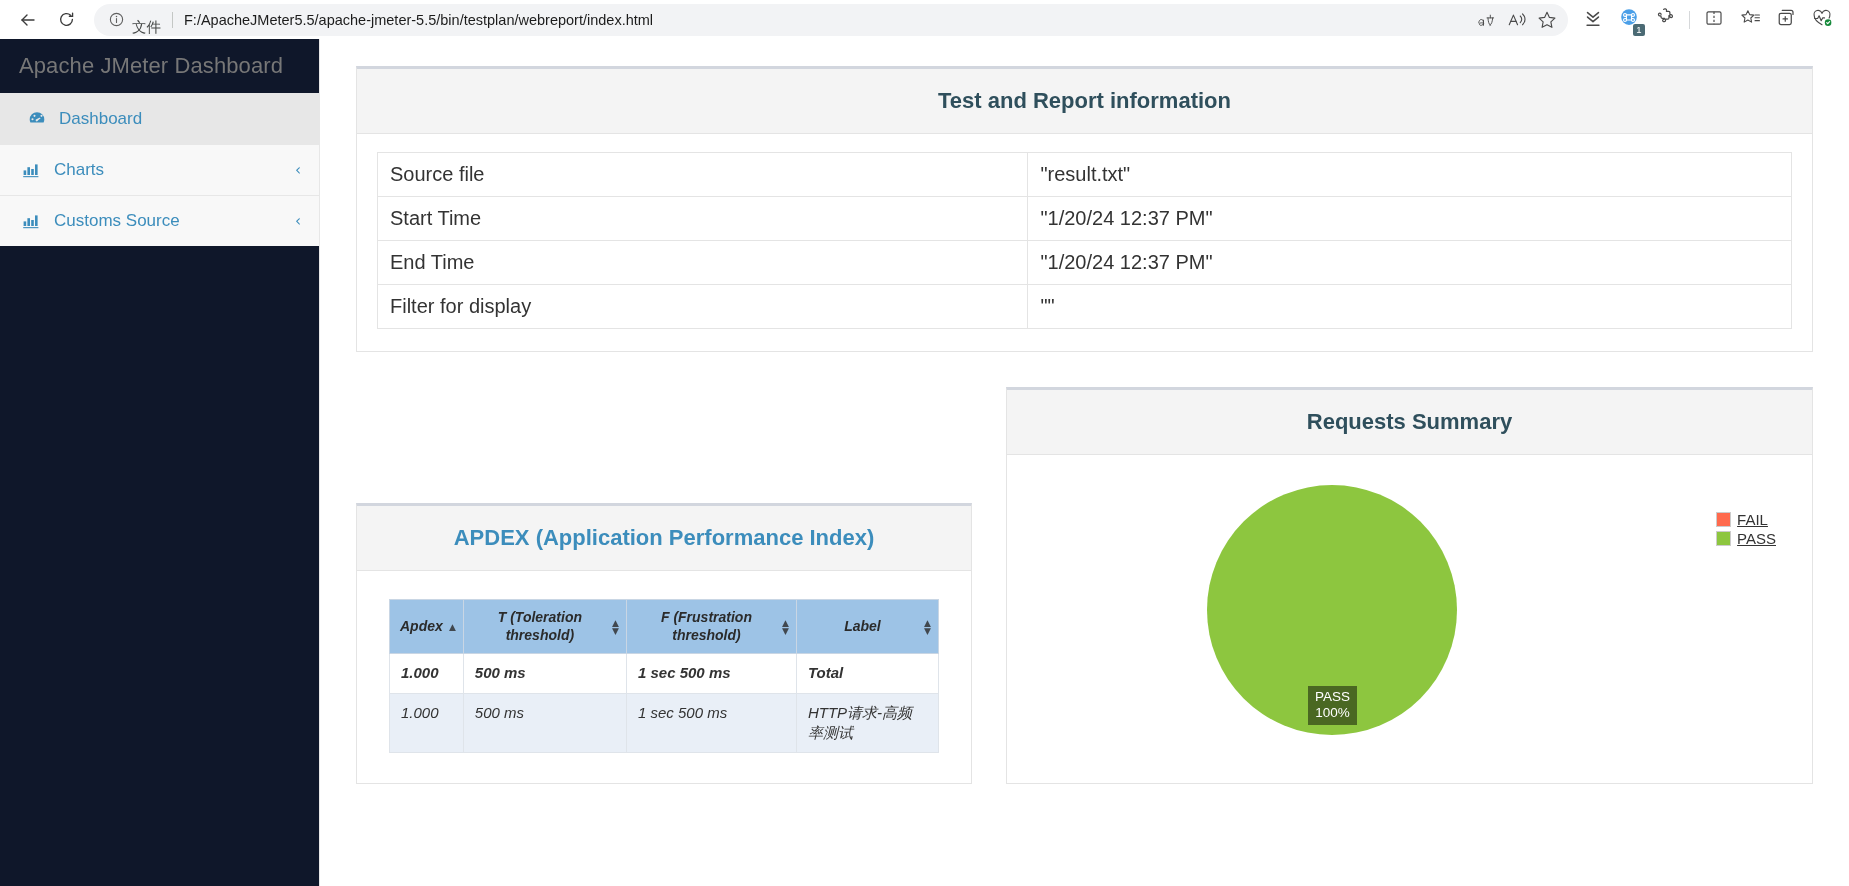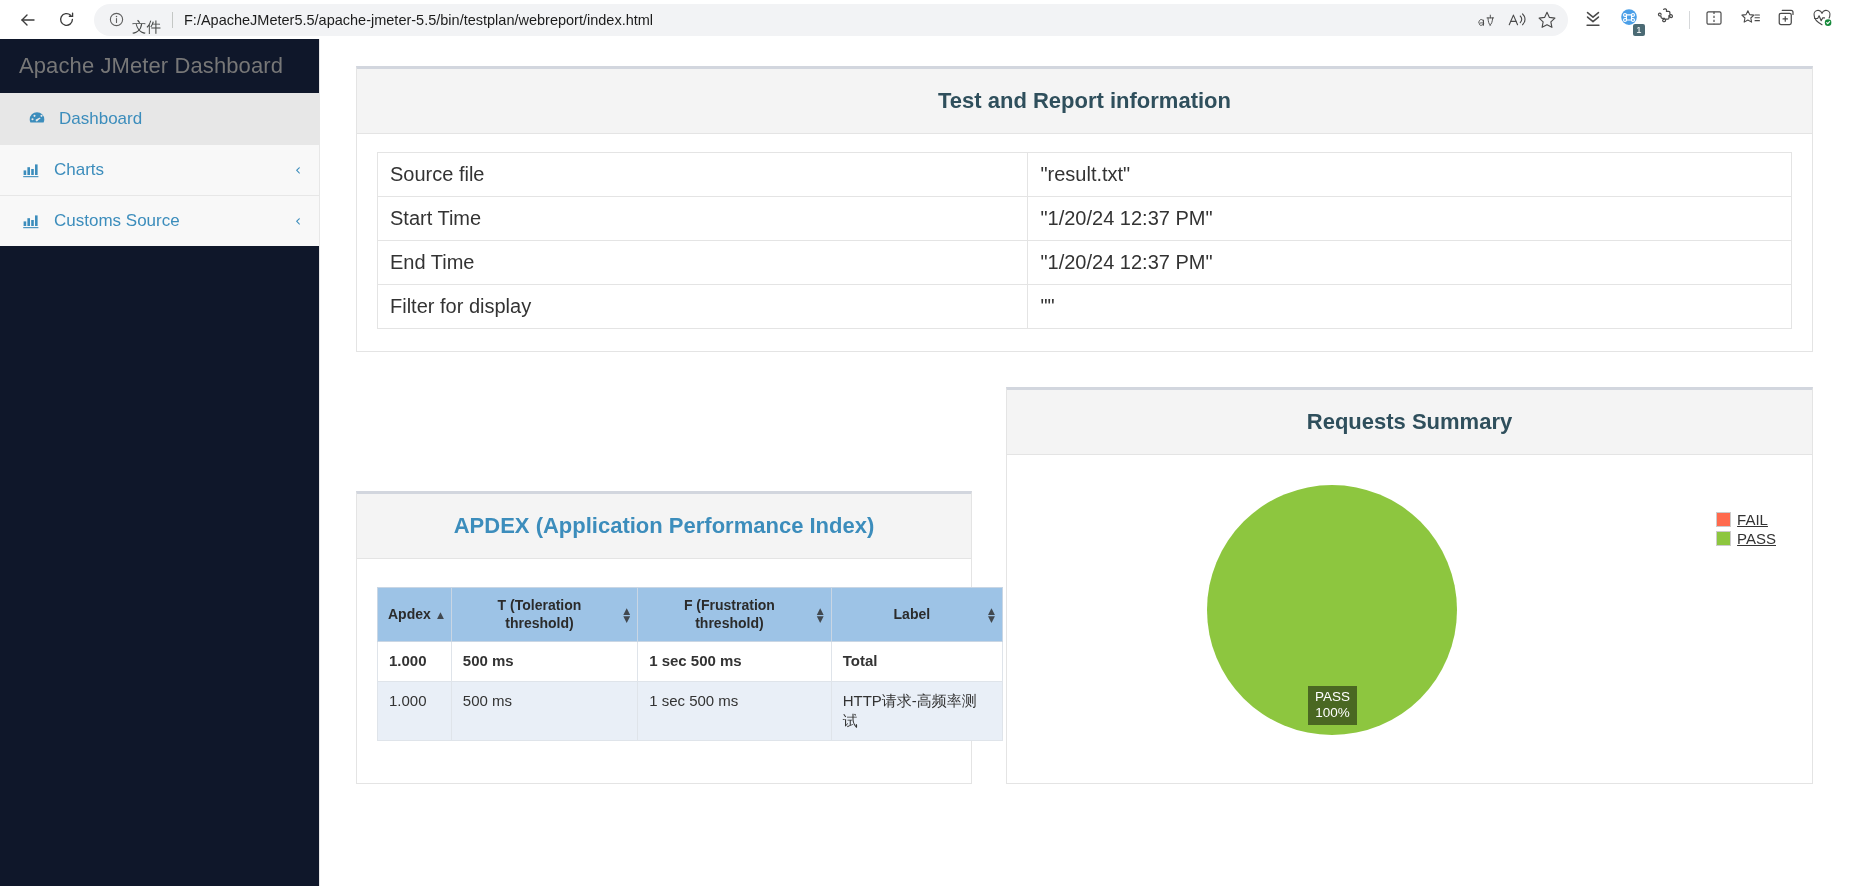--- a/index.html
+++ b/index.html
@@ -207,22 +207,23 @@
     gap: 34px;
     align-items: flex-end;
   }
   #apdex-panel { width: 616px; flex-shrink: 0; }
   #summary-panel { flex: 1; min-width: 0; }
 
   table.apdex-tbl {
     border-collapse: collapse;
     font-size: 15px;
     color: #333;
-    margin: 10px auto 20px auto;
-    width: 626px;
+    margin: 10px auto 8px auto;
+    width: 550px;
+    font-style: italic;
   }
   table.apdex-tbl th {
     background: #9dc3e6;
     border: 1px solid #c9d6e4;
     color: #2b2b2b;
     font-size: 14px;
     font-weight: bold;
     text-align: center;
     padding: 9px 20px 9px 10px;
     position: relative;

